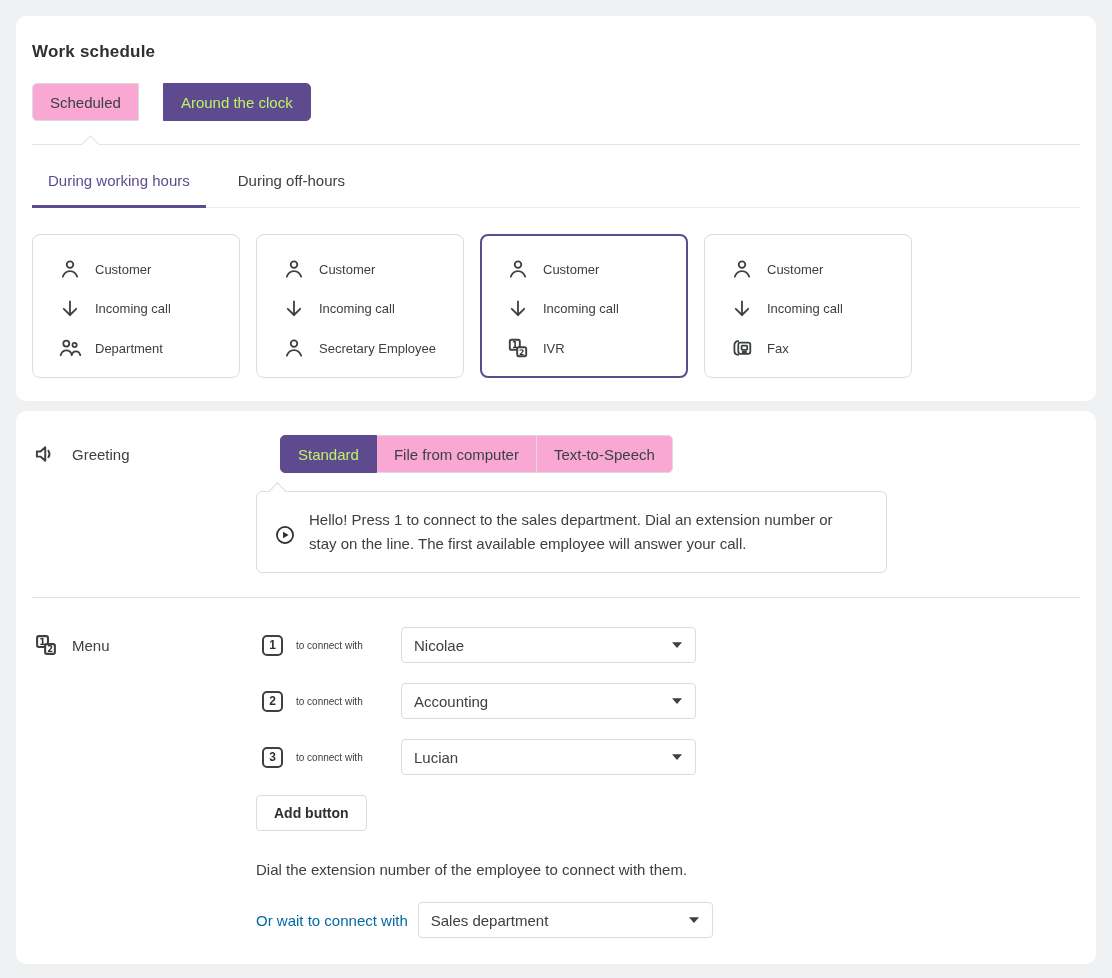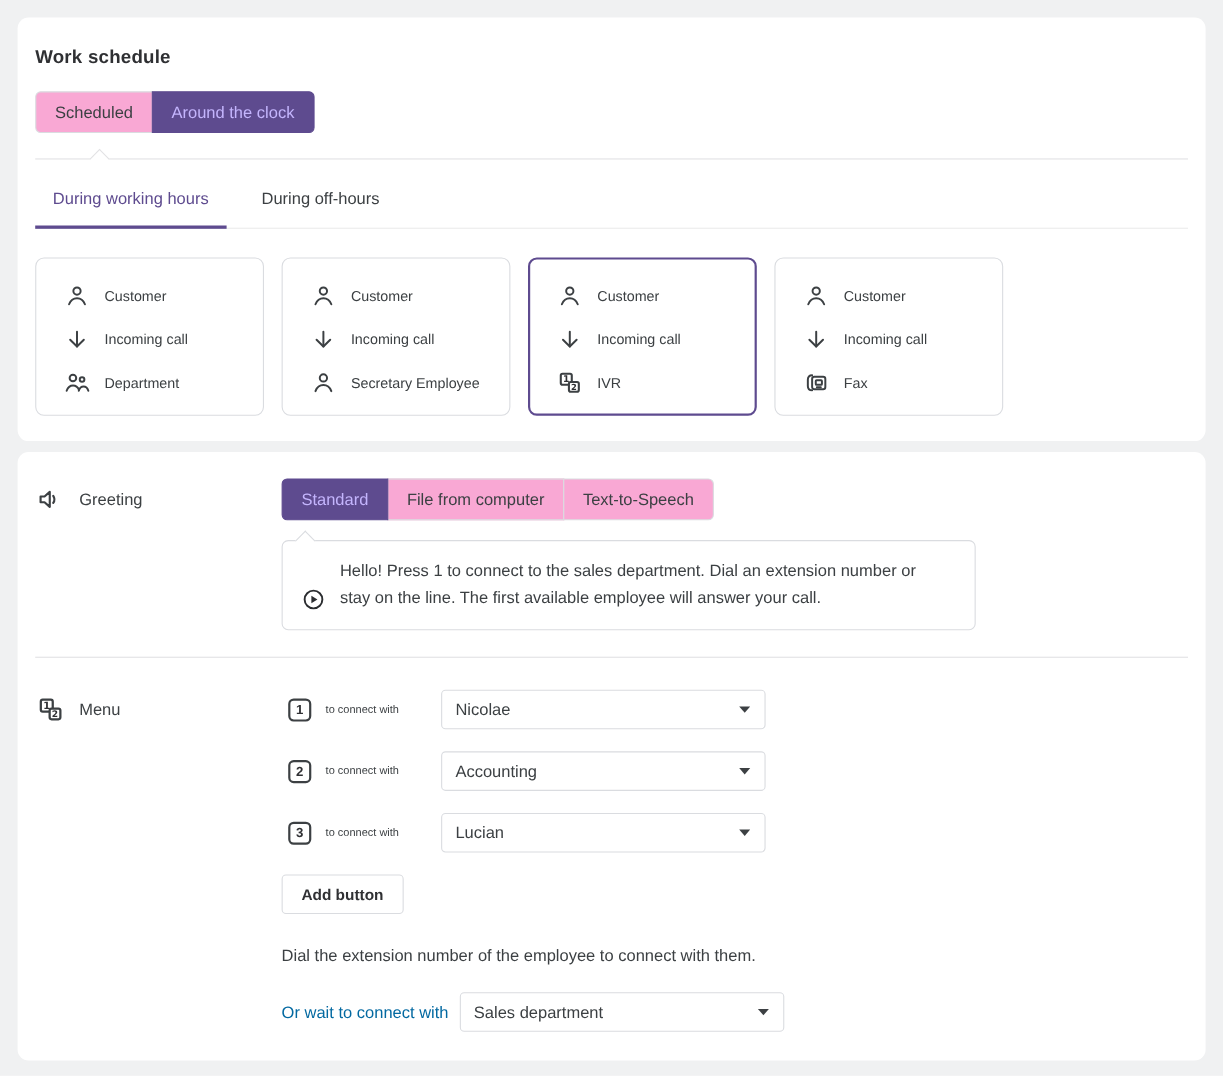--- a/index.html
+++ b/index.html
@@ -24,21 +24,21 @@
   
   .segmented { display:inline-flex; margin-top:21px; border-radius:5px; }
   .seg-btn {
     height:38px; display:flex; align-items:center; padding:0 17px;
     font-size:15px; background:#f9a8d4; border:1px solid #dadce0; color:#3c4043;
     cursor:pointer; white-space:nowrap;
   }
   .seg-btn:first-child { border-radius:5px 0 0 5px; }
   .seg-btn:last-child { border-radius:0 5px 5px 0; }
   .seg-btn + .seg-btn { margin-left:-1px; }
-  .seg-btn.selected { background:#5e4b8f; border-color:#5e4b8f; color:#c4b5fd; position:relative; z-index:1; }
+  .seg-btn.selected { background:#5e4b8f; border-color:#5e4b8f; color:#bef264; position:relative; z-index:1;margin-left:24px; }
 
   
   .notch-divider { position:relative; border-top:1px solid #e2e2e4; margin-top:23px; height:0; }
   .notch {
     position:absolute; top:-7px; left:52px; width:13px; height:13px;
     background:#fff; transform:rotate(45deg);
     border-left:1px solid #e2e2e4; border-top:1px solid #e2e2e4;
   }
 
   
@@ -64,21 +64,21 @@
 
   
   .section-row { display:flex; }
   .label-col { width:224px; flex:0 0 224px; display:flex; align-items:center; height:38px; }
   .label-col .icn { width:28px; height:28px; display:flex; align-items:center; justify-content:center; }
   .label-col .txt { font-size:15px; margin-left:12px; color:#3c4043; }
 
   
   .bubble {
     position:relative; width:631px; margin-top:18px; border:1px solid #dadce0; border-radius:6px;
-    padding:16px 24px 16px 17px; display:flex; align-items:flex-end;
+    padding:16px 24px 16px 17px; display:flex; align-items:center;
   }
   .bubble .tail {
     position:absolute; top:-7px; left:14px; width:13px; height:13px; background:#fff;
     transform:rotate(45deg); border-left:1px solid #dadce0; border-top:1px solid #dadce0;
   }
   .bubble .play { width:22px; height:22px; flex:0 0 22px; margin-top:6px; cursor:pointer; }
   .bubble .msg { font-size:15px; line-height:24px; margin-left:13px; color:#3c4043; }
 
   .mid-divider { border-top:1px solid #e2e2e4; margin:24px 0 0 0; }
 

